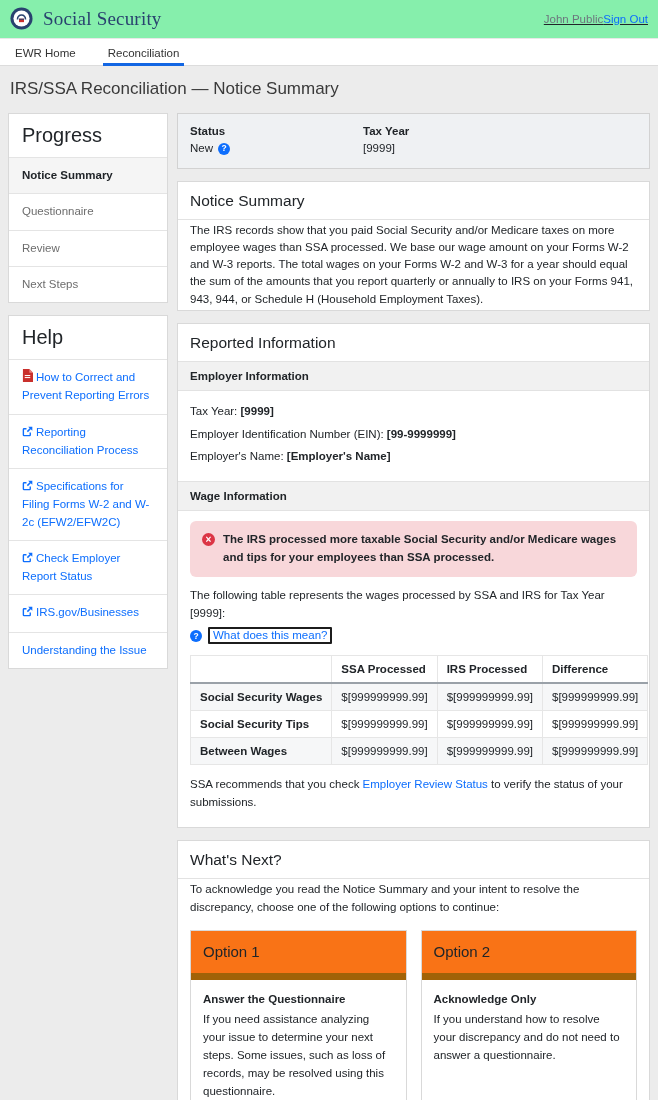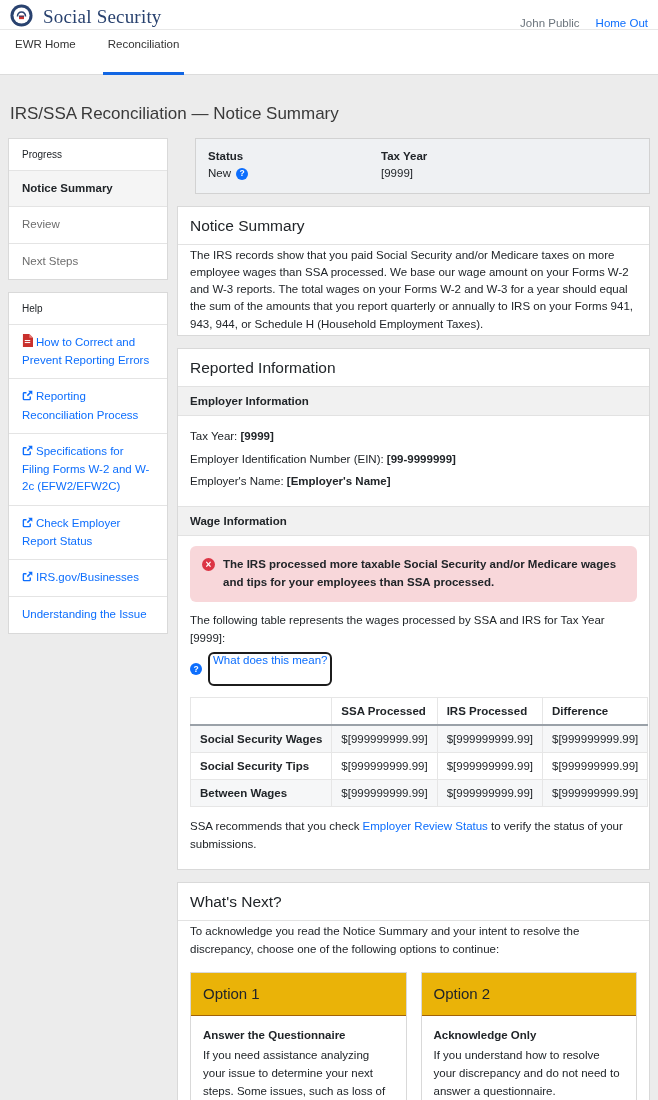--- a/index.html
+++ b/index.html
@@ -8,70 +8,70 @@
     width: 658px;
     font-family: "Liberation Sans", sans-serif;
     font-size: 11.5px;
     color: #212529;
     background: #ececec;
   }
   .page { width: 658px; min-height: 1100px; display: flex; flex-direction: column; }
 
   
   .topbar {
-    background: #ffffff; height: 30px; padding: 0 10px;
-    display: flex; align-items: flex-end; justify-content: space-between;
+    background: #86efac; height: 39px; padding: 0 10px;
+    display: flex; align-items: center; justify-content: space-between;
     border-bottom: 1px solid #e8e8e8;
   }
   .brand { display: flex; align-items: center; gap: 7px; }
   .brand-text {
     font-family: "Liberation Serif", serif;
     font-size: 19px; color: #29426f; letter-spacing: .2px;
   }
-  .top-right { display: flex; align-items: center; gap: 16px; font-size: 11.5px; }
+  .top-right { display: flex; align-items: center; font-size: 11.5px; text-decoration: underline; }
   .user-name { color: #6c757d; }
   a.link { color: #0d6efd; text-decoration: none; cursor: pointer; }
 
   
   .tabs {
     background: #fff; padding: 0 10px; display: flex; gap: 22px;
     border-bottom: 1px solid #dcdcdc;
   }
   .tab {
-    padding: 8px 5px 22px; color: #333; text-decoration: none; cursor: pointer;
+    padding: 8px 5px 4px; color: #333; text-decoration: none; cursor: pointer;
     border-bottom: 3px solid transparent; margin-bottom: -1px;
   }
   .tab.active { border-bottom-color: #1266e3; }
 
   
-  .title-bar { padding: 29px 10px 12px; }
+  .title-bar { padding: 13px 10px 12px; }
   .title-bar h1 { margin: 0; font-size: 17px; font-weight: 400; color: #3a3a3a; }
 
   
   .content { display: flex; gap: 9px; padding: 2px 8px 14px; align-items: flex-start; flex: 1; }
   .sidebar { width: 160px; flex: none; }
   .main { flex: 1; min-width: 0; }
 
   .card { background: #fff; border: 1px solid #d9d9d9; margin-bottom: 12px; }
   .card h2 { margin: 0; font-size: 15.5px; font-weight: 400; color: #212529; }
   .card-header { padding: 10px 12px 9px; }
   .card-body { border-top: 1px solid #e2e2e2; padding: 2px 12px; line-height: 1.5; }
 
   
-  .side-title { font-size: 10px; font-weight: 400; margin: 0; padding: 10px 13px; }
+  .side-title { font-size: 20px; font-weight: 400; margin: 0; padding: 10px 13px; }
   .side-list { list-style: none; margin: 0; padding: 0; }
   .side-list li { border-top: 1px solid #e4e4e4; padding: 9px 13px; color: #6d6d6d; line-height: 1.5; }
   .side-list li.active { font-weight: 700; color: #212529; background: #f5f5f5; }
   .side-list li a { color: #0d6efd; text-decoration: none; cursor: pointer; }
   .icn { display: inline-block; vertical-align: -1px; margin-right: 3px; }
 
   
   .status-bar {
     display: flex; padding: 9px 12px 10px; margin-bottom: 12px;
-    background: #eff1f3; border: 1px solid #d2d2d2; line-height: 1.5; margin-left: 18px;
+    background: #eff1f3; border: 1px solid #d2d2d2; line-height: 1.5;
   }
   .status-col { padding-right: 10px; }
   .status-col.c1 { width: 173px; }
   .status-col.c2 { width: 96px; }
   .status-col.c3 { flex: 1; }
   .status-label { font-weight: 700; }
   .badge-help {
     display: inline-flex; align-items: center; justify-content: center;
     width: 12px; height: 12px; border-radius: 50%; background: #0d6efd;
     color: #fff; font-size: 8.5px; font-weight: 700; margin-left: 5px;
@@ -92,40 +92,40 @@
   }
   .err-icn {
     flex: none; display: inline-flex; align-items: center; justify-content: center;
     width: 13px; height: 13px; border-radius: 50%; background: #dc3545;
     color: #fff; font-size: 10px; font-weight: 700; margin-top: 2px;
   }
   .table-intro { margin: 4px 0 4px; line-height: 1.5; }
   .mean-row { display: flex; align-items: center; gap: 6px; margin: 2px 0 11px; }
   .focus-link {
     color: #0d6efd; text-decoration: none; cursor: pointer;
-    border: 2px solid #1c1c1c; border-radius: 6px; padding: 0 3px 18px;
+    border: 2px solid #1c1c1c; border-radius: 1px; padding: 0 3px 1px;
   }
 
   table.wage { width: 100%; border-collapse: collapse; border: 1px solid #d9d9d9; margin-bottom: 11px; }
   table.wage th, table.wage td {
     border: 1px solid #e6e6e6; padding: 7px 9px; text-align: left;
     font-size: 11.5px; white-space: nowrap;
   }
   table.wage thead th { font-weight: 700; border-bottom: 2px solid #9aa1a8; background: #fff; }
   table.wage td.rowlabel { font-weight: 700; }
   table.wage tbody tr:nth-child(odd) { background: #f6f7f8; }
   table.wage col.c0 { width: 33%; }
 
   .recommend { margin: 2px 0 3px; line-height: 1.5; }
 
   
   .intro { margin: 0 0 13px; line-height: 1.55; }
   .options { display: flex; gap: 14px; }
   .option { flex: 1; border: 1px solid #d9d9d9; display: flex; flex-direction: column; background: #fff; }
-  .option-header { background: #eab308; border-bottom: 1px solid #a16207; padding: 10px 12px; font-size: 15px; }
+  .option-header { background: #f97316; border-bottom: 7px solid #a16207; padding: 10px 12px; font-size: 15px; }
   .option-body { padding: 11px 12px 13px; display: flex; flex-direction: column; flex: 1; }
   .option-heading { font-weight: 700; margin-bottom: 3px; }
   .option-desc { line-height: 1.55; margin: 0 0 18px; }
 </style>
 </head>
 <body>
 
 <div class="page">
 
   <header class="topbar">
@@ -136,41 +136,42 @@
           <circle cx="12" cy="12" r="8.4" fill="#ffffff"></circle>
           <path d="M7 13 C7 9.5 9 7.5 12 7.5 C15 7.5 17 9.5 17 13 L15.4 13 C15.4 10.6 14 9.2 12 9.2 C10 9.2 8.6 10.6 8.6 13 Z" fill="#29426f"></path>
           <rect x="9.4" y="12.2" width="5.2" height="3.6" fill="#c9302c"></rect>
           <rect x="9.4" y="12.2" width="5.2" height="1.1" fill="#29426f"></rect>
         </svg>
       </span>
       <span class="brand-text">Social Security</span>
     </div>
     <div class="top-right">
       <span class="user-name">John Public</span>
-      <a class="link">Home Out</a>
+      <a class="link">Sign Out</a>
     </div>
   </header>
 
   <nav class="tabs">
     <a class="tab">EWR Home</a>
     <a class="tab active">Reconciliation</a>
   </nav>
 
   <div class="title-bar">
     <h1>IRS/SSA Reconciliation — Notice Summary</h1>
   </div>
 
   <div class="content">
 
     <aside class="sidebar">
 
       <section class="card">
         <h3 class="side-title">Progress</h3>
         <ul class="side-list">
           <li class="active">Notice Summary</li>
+          <li>Questionnaire</li>
           <li>Review</li>
           <li>Next Steps</li>
         </ul>
       </section>
 
       <section class="card">
         <h3 class="side-title">Help</h3>
         <ul class="side-list">
           <li>
             <a><span class="icn"><svg width="11" height="13" viewBox="0 0 12 14">

